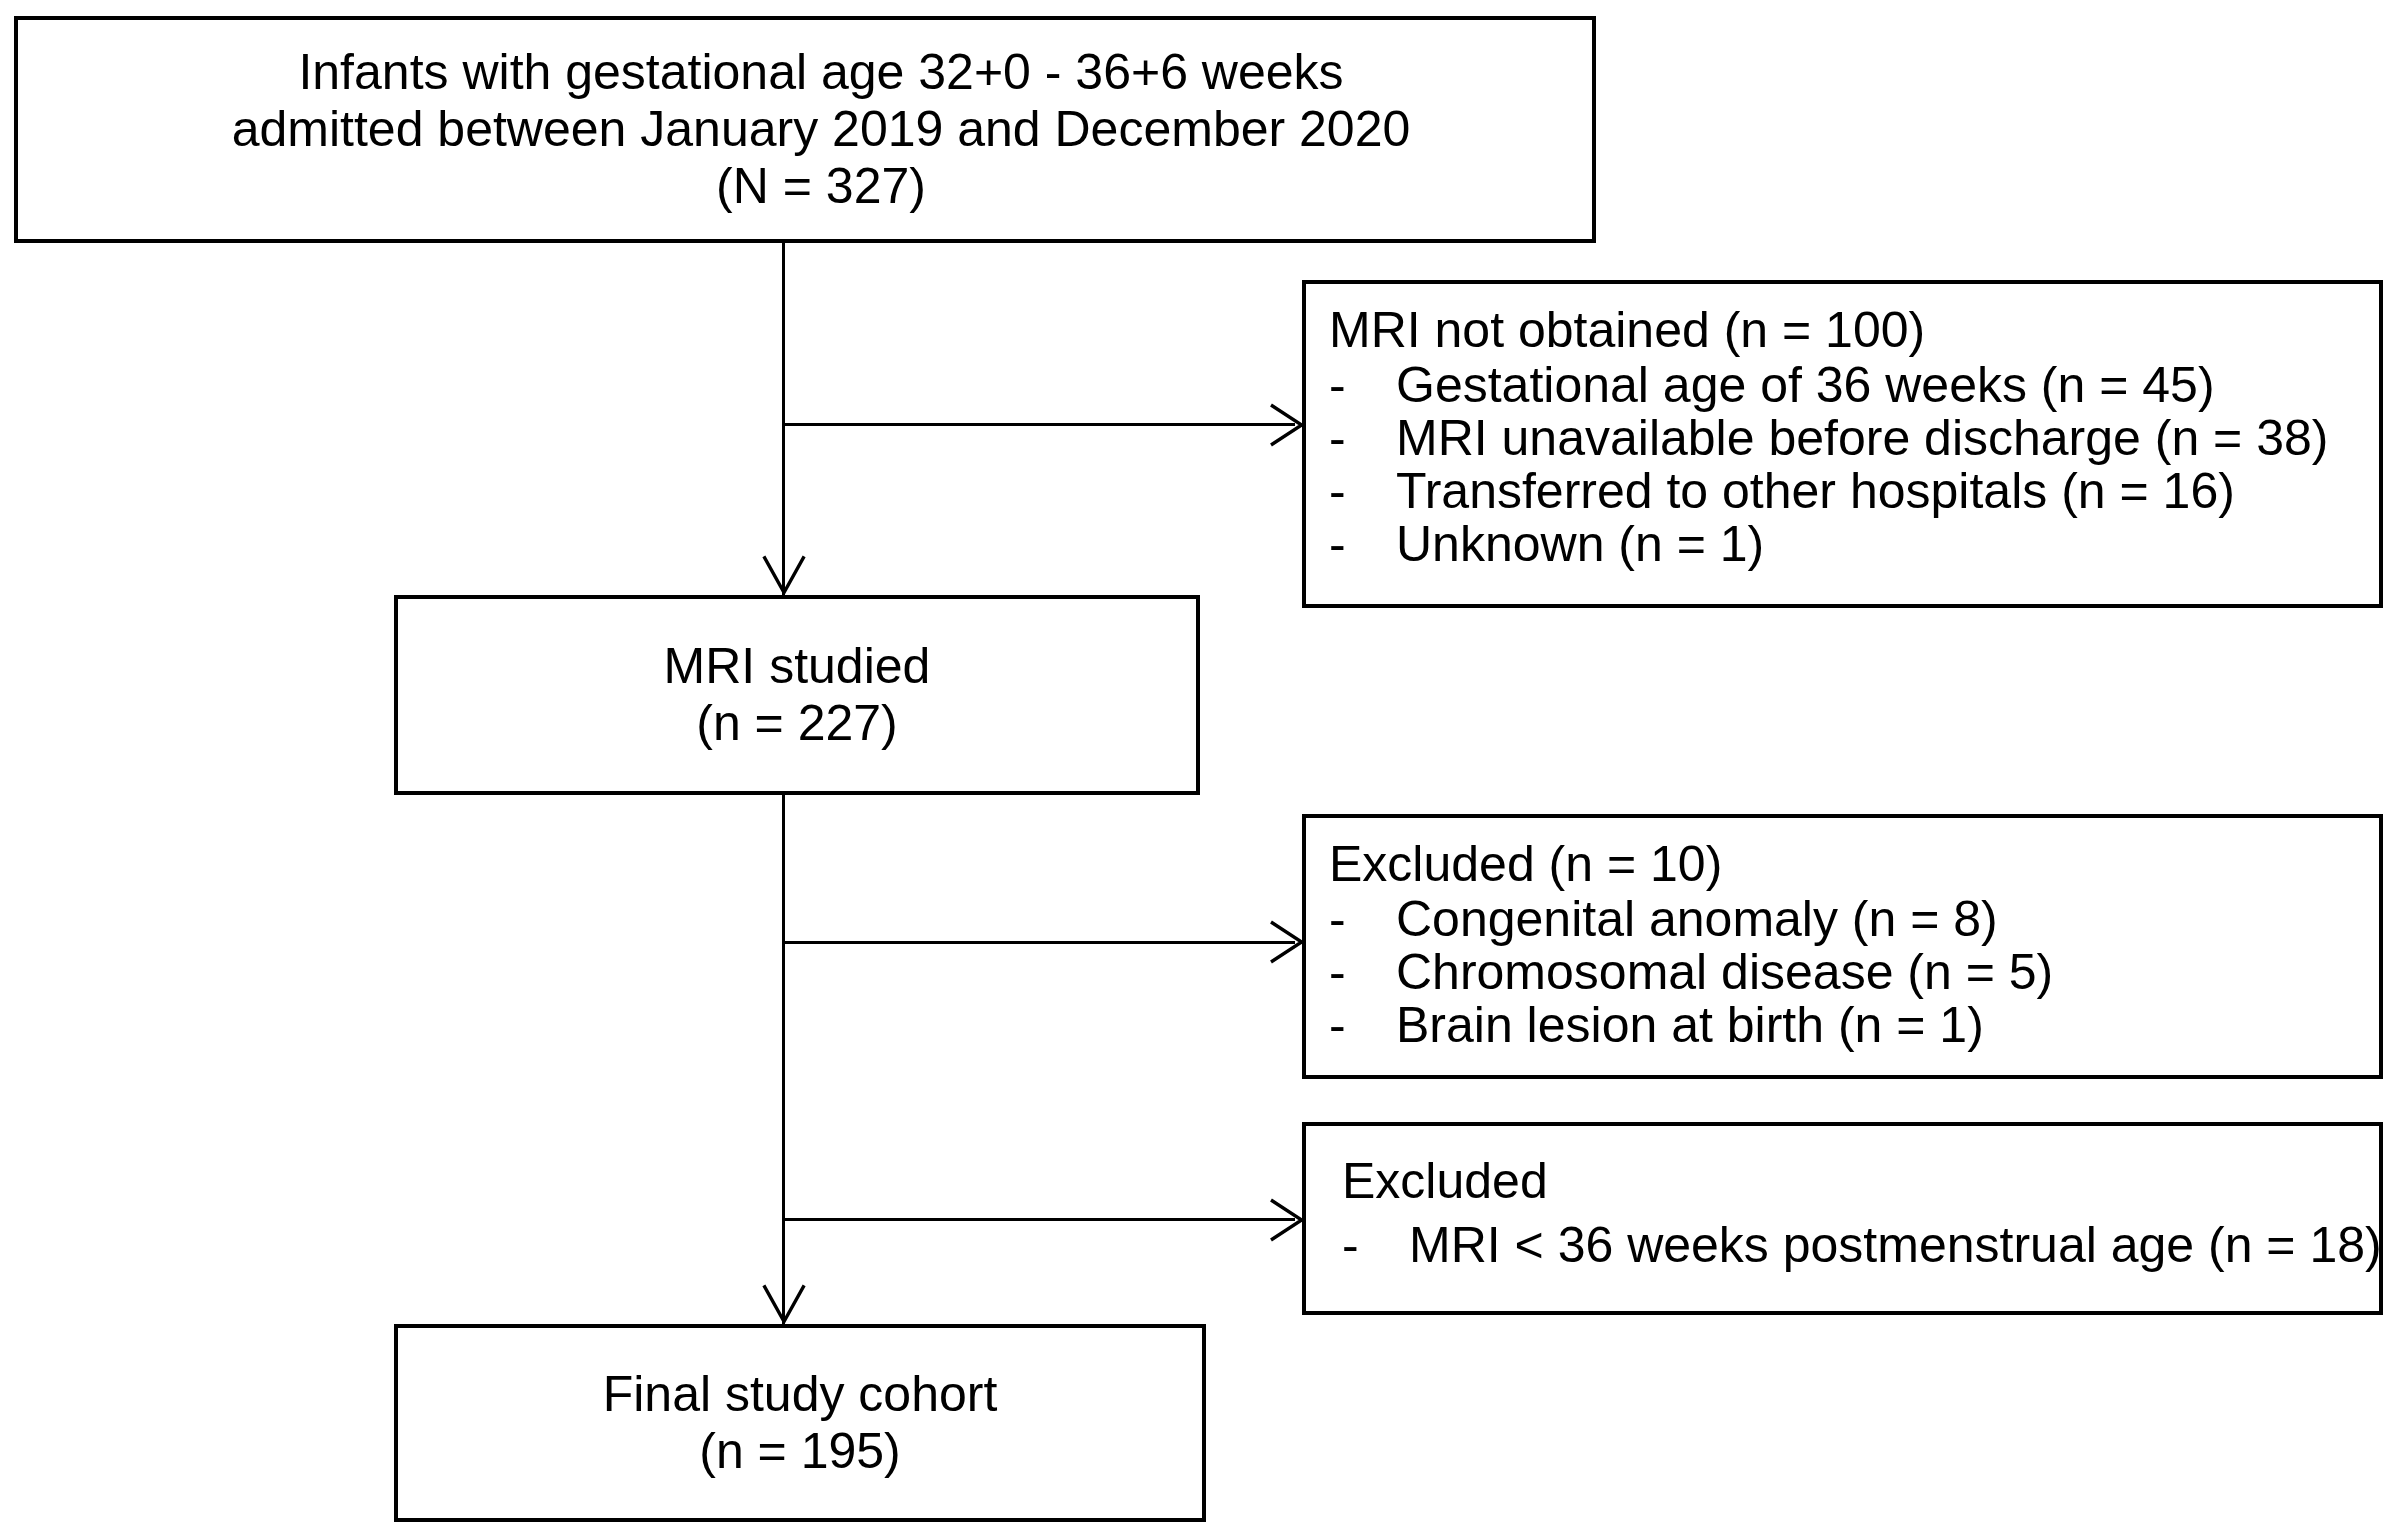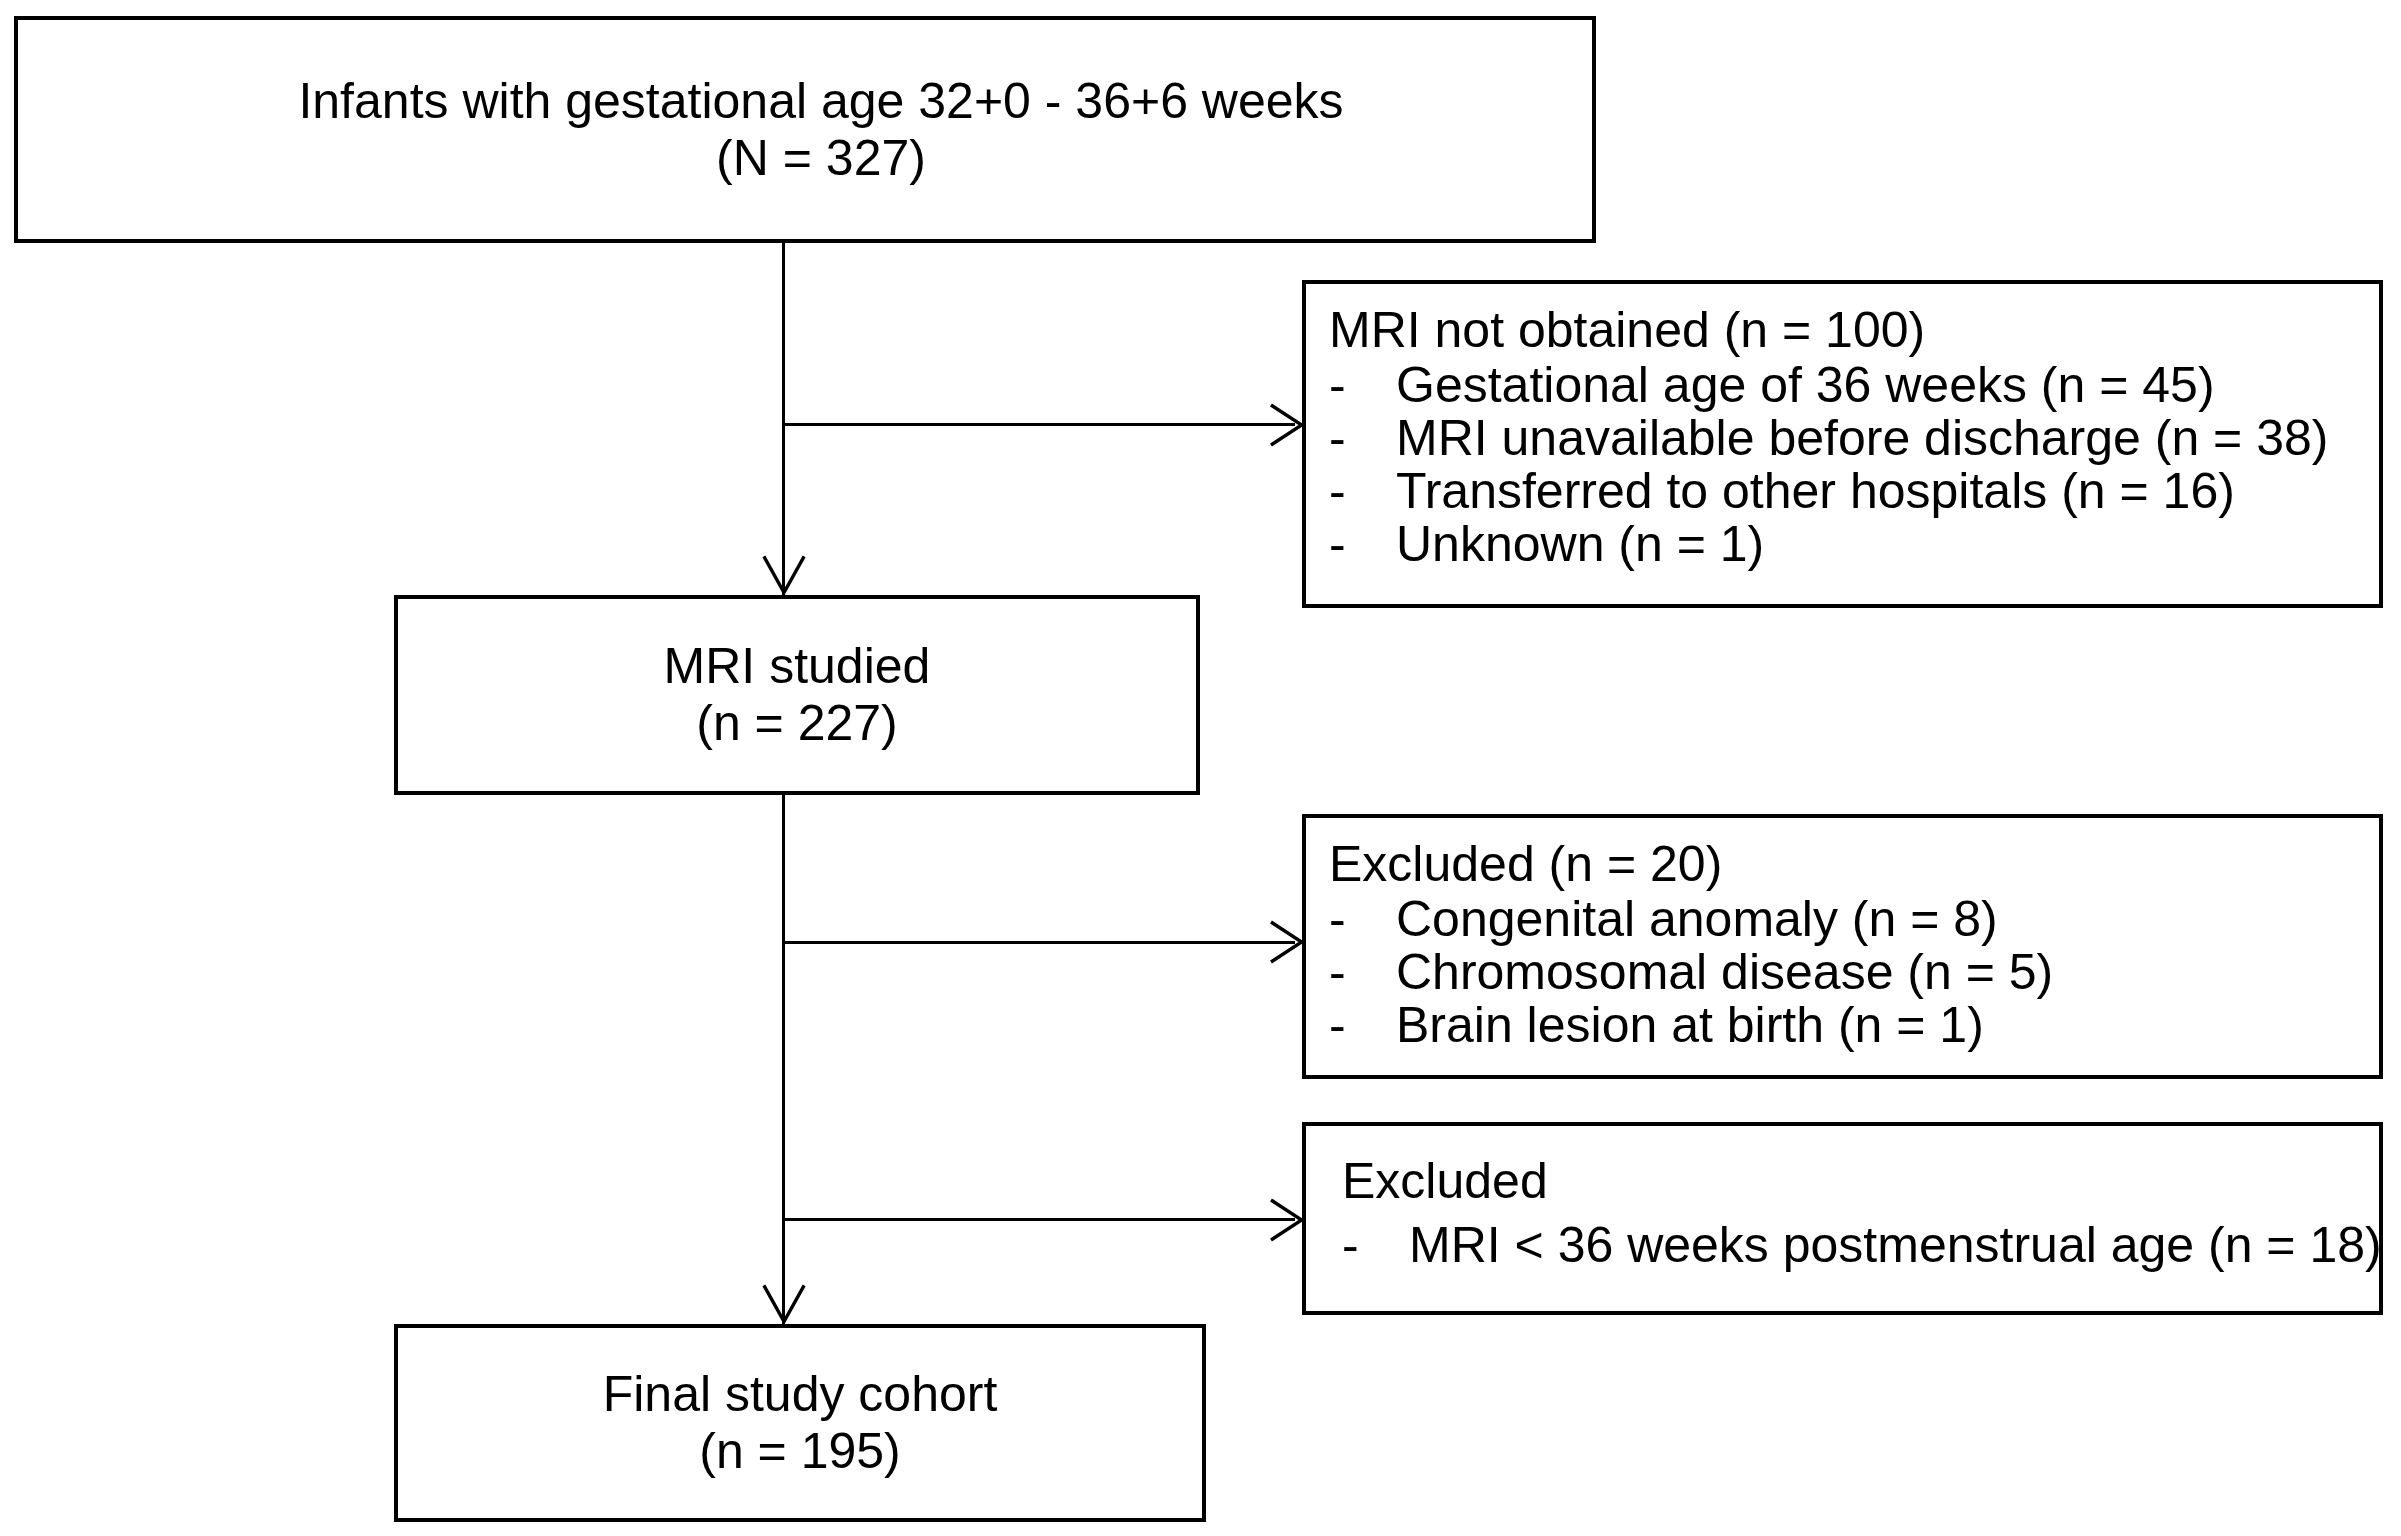--- a/index.html
+++ b/index.html
@@ -100,20 +100,21 @@
   </div>
 
   <div class="arrow-down" style="left:757px; top:1280px;">
     <svg width="54" height="47" viewBox="0 0 80 70">
       <polyline points="10,8 40,62 70,8" fill="none" stroke="#000" stroke-width="5"></polyline>
     </svg>
   </div>
 
   <div class="box box-centered" style="left:14px; top:16px; width:1582px; height:227px;padding-left:32px;">
     <div class="head-line">Infants with gestational age 32+0 - 36+6 weeks</div>
+    <div class="head-line">admitted between January 2019 and December 2020</div>
     <div class="head-line">(N = 327)</div>
   </div>
 
   <div class="box listbox" style="left:1302px; top:280px; width:1081px; height:328px;">
     <div class="head-line">MRI not obtained (n = 100)</div>
     <div class="bullet-row">
       <span class="bullet-dash">-</span>
       <span>Gestational age of 36 weeks (n = 45)</span>
     </div>
     <div class="bullet-row">
@@ -129,21 +130,21 @@
       <span>Unknown (n = 1)</span>
     </div>
   </div>
 
   <div class="box box-centered" style="left:394px; top:595px; width:806px; height:200px;text-align:center;">
     <div class="head-line">MRI studied</div>
     <div class="head-line">(n = 227)</div>
   </div>
 
   <div class="box listbox" style="left:1302px; top:814px; width:1081px; height:265px;">
-    <div class="head-line">Excluded (n = 20)</div>
+    <div class="head-line">Excluded (n = 10)</div>
     <div class="bullet-row">
       <span class="bullet-dash">-</span>
       <span>Congenital anomaly (n = 8)</span>
     </div>
     <div class="bullet-row">
       <span class="bullet-dash">-</span>
       <span>Chromosomal disease (n = 5)</span>
     </div>
     <div class="bullet-row">
       <span class="bullet-dash">-</span>

